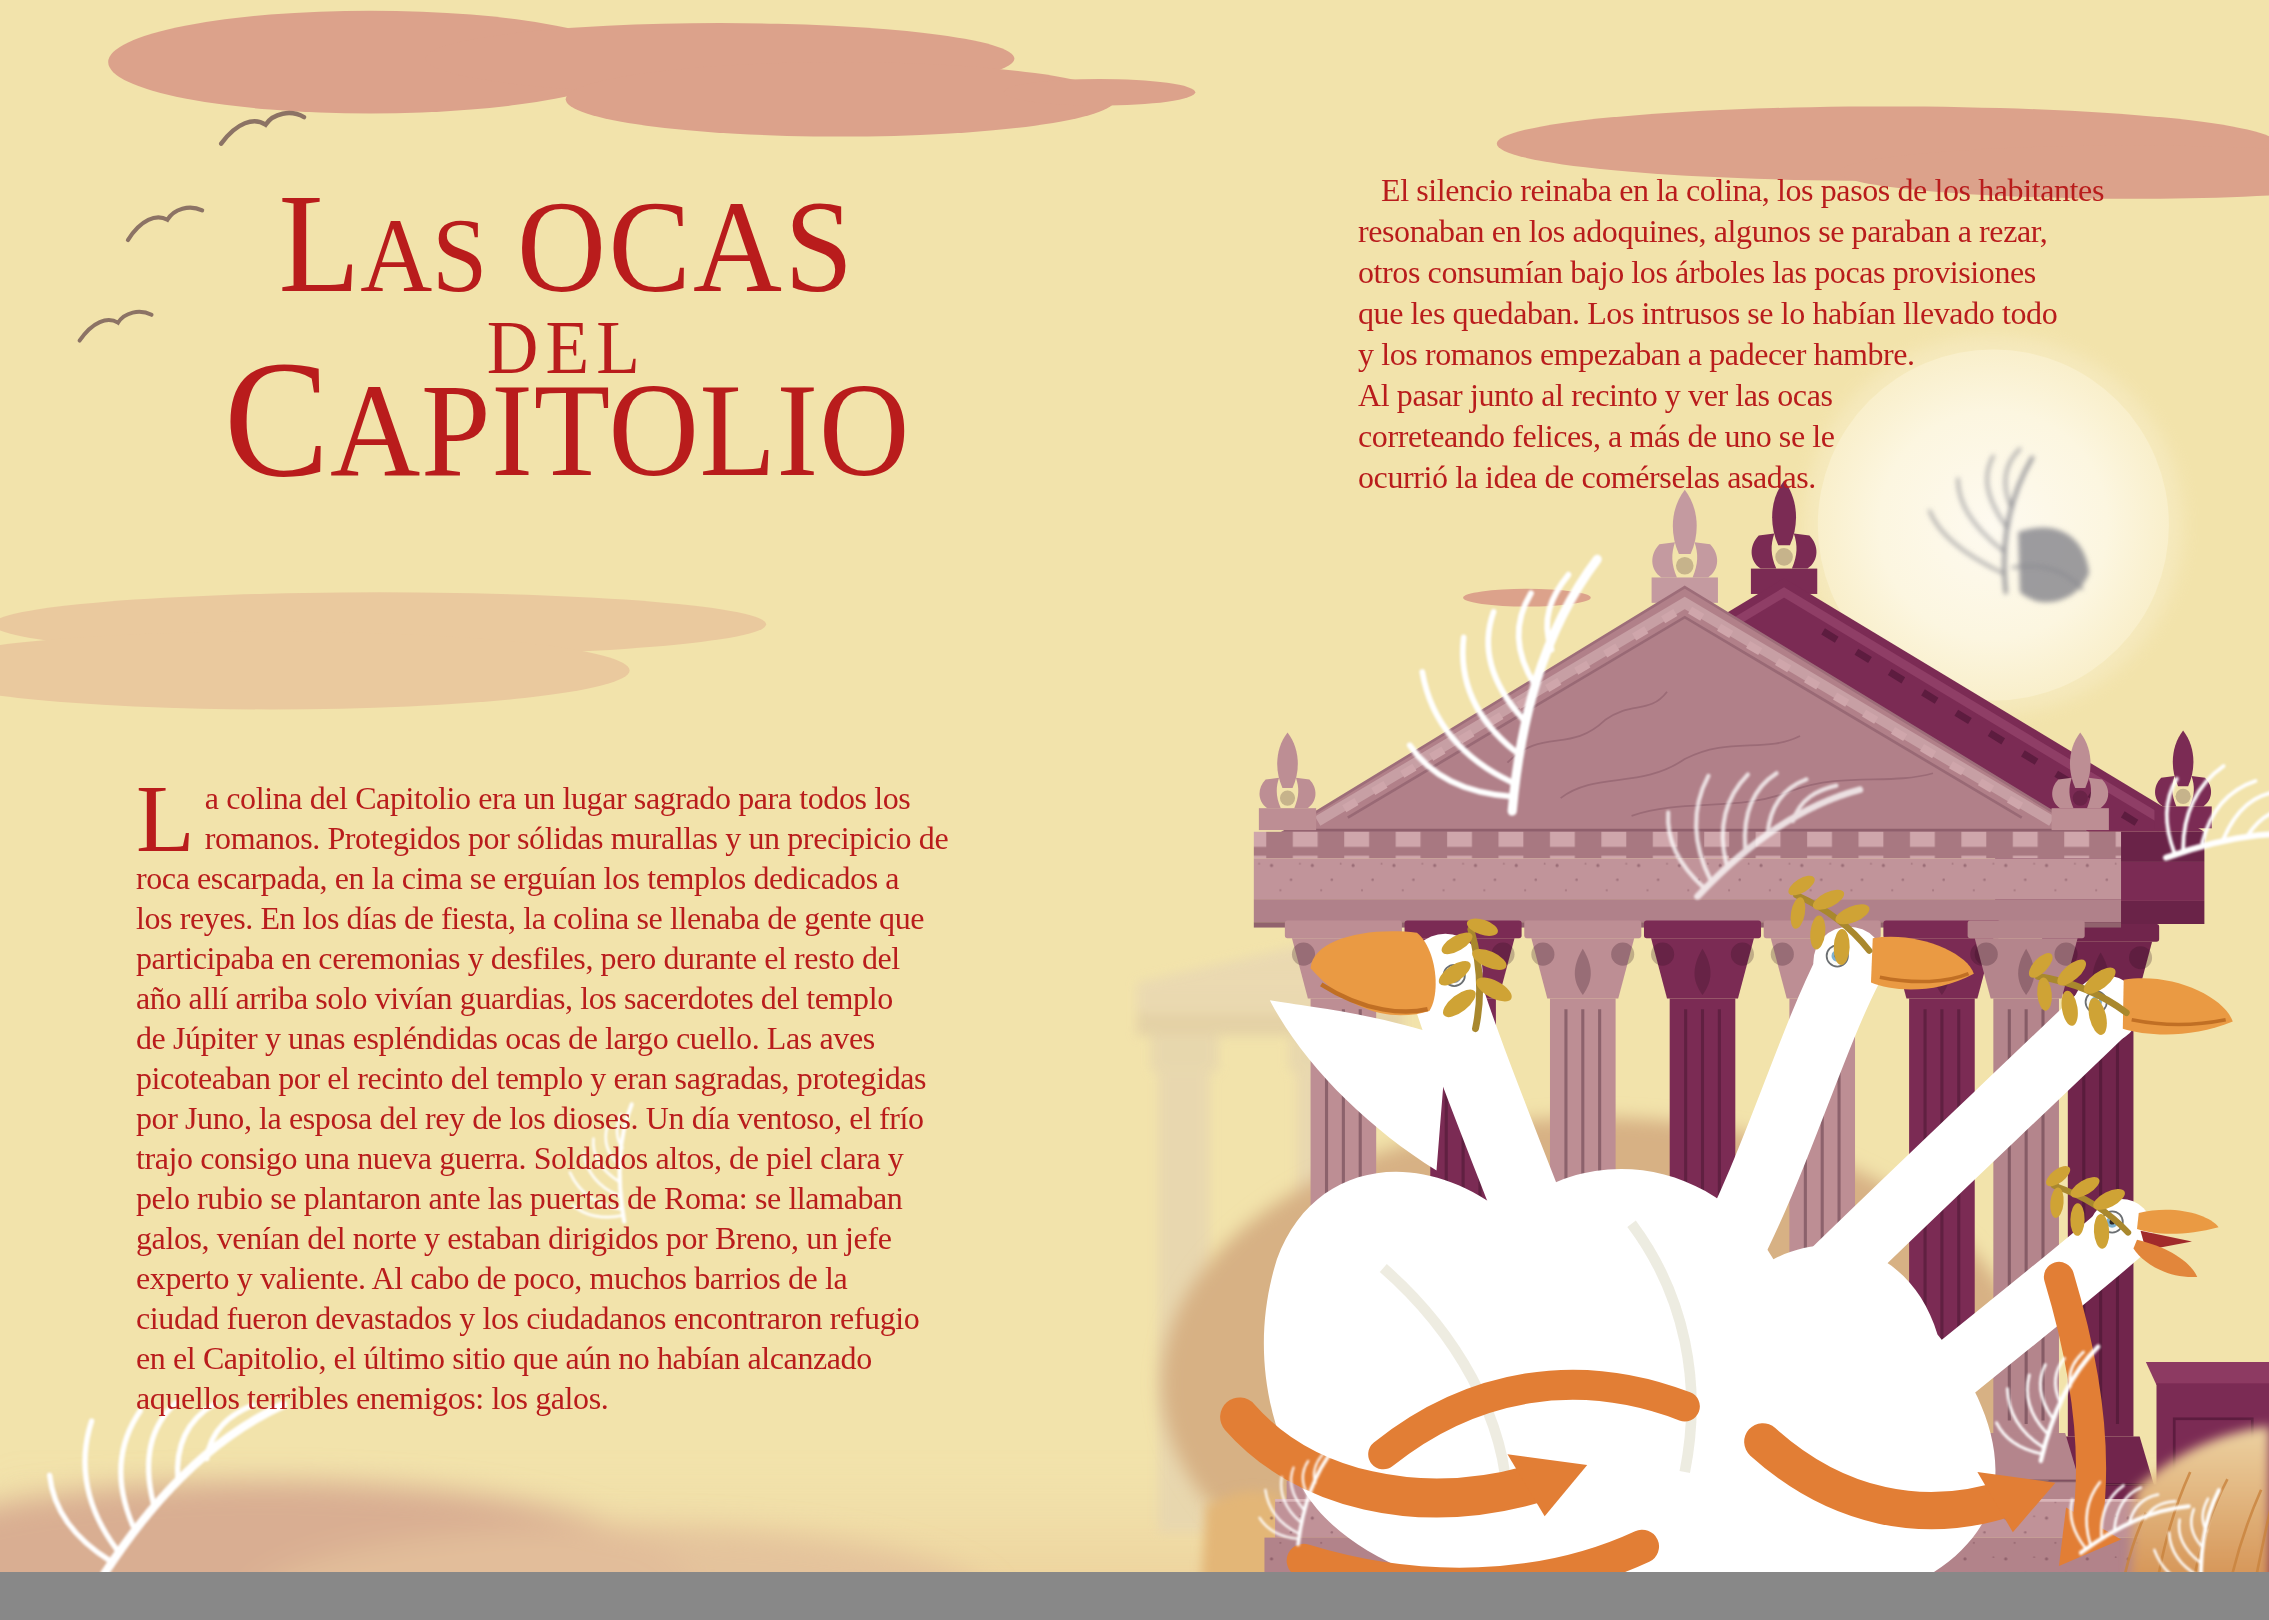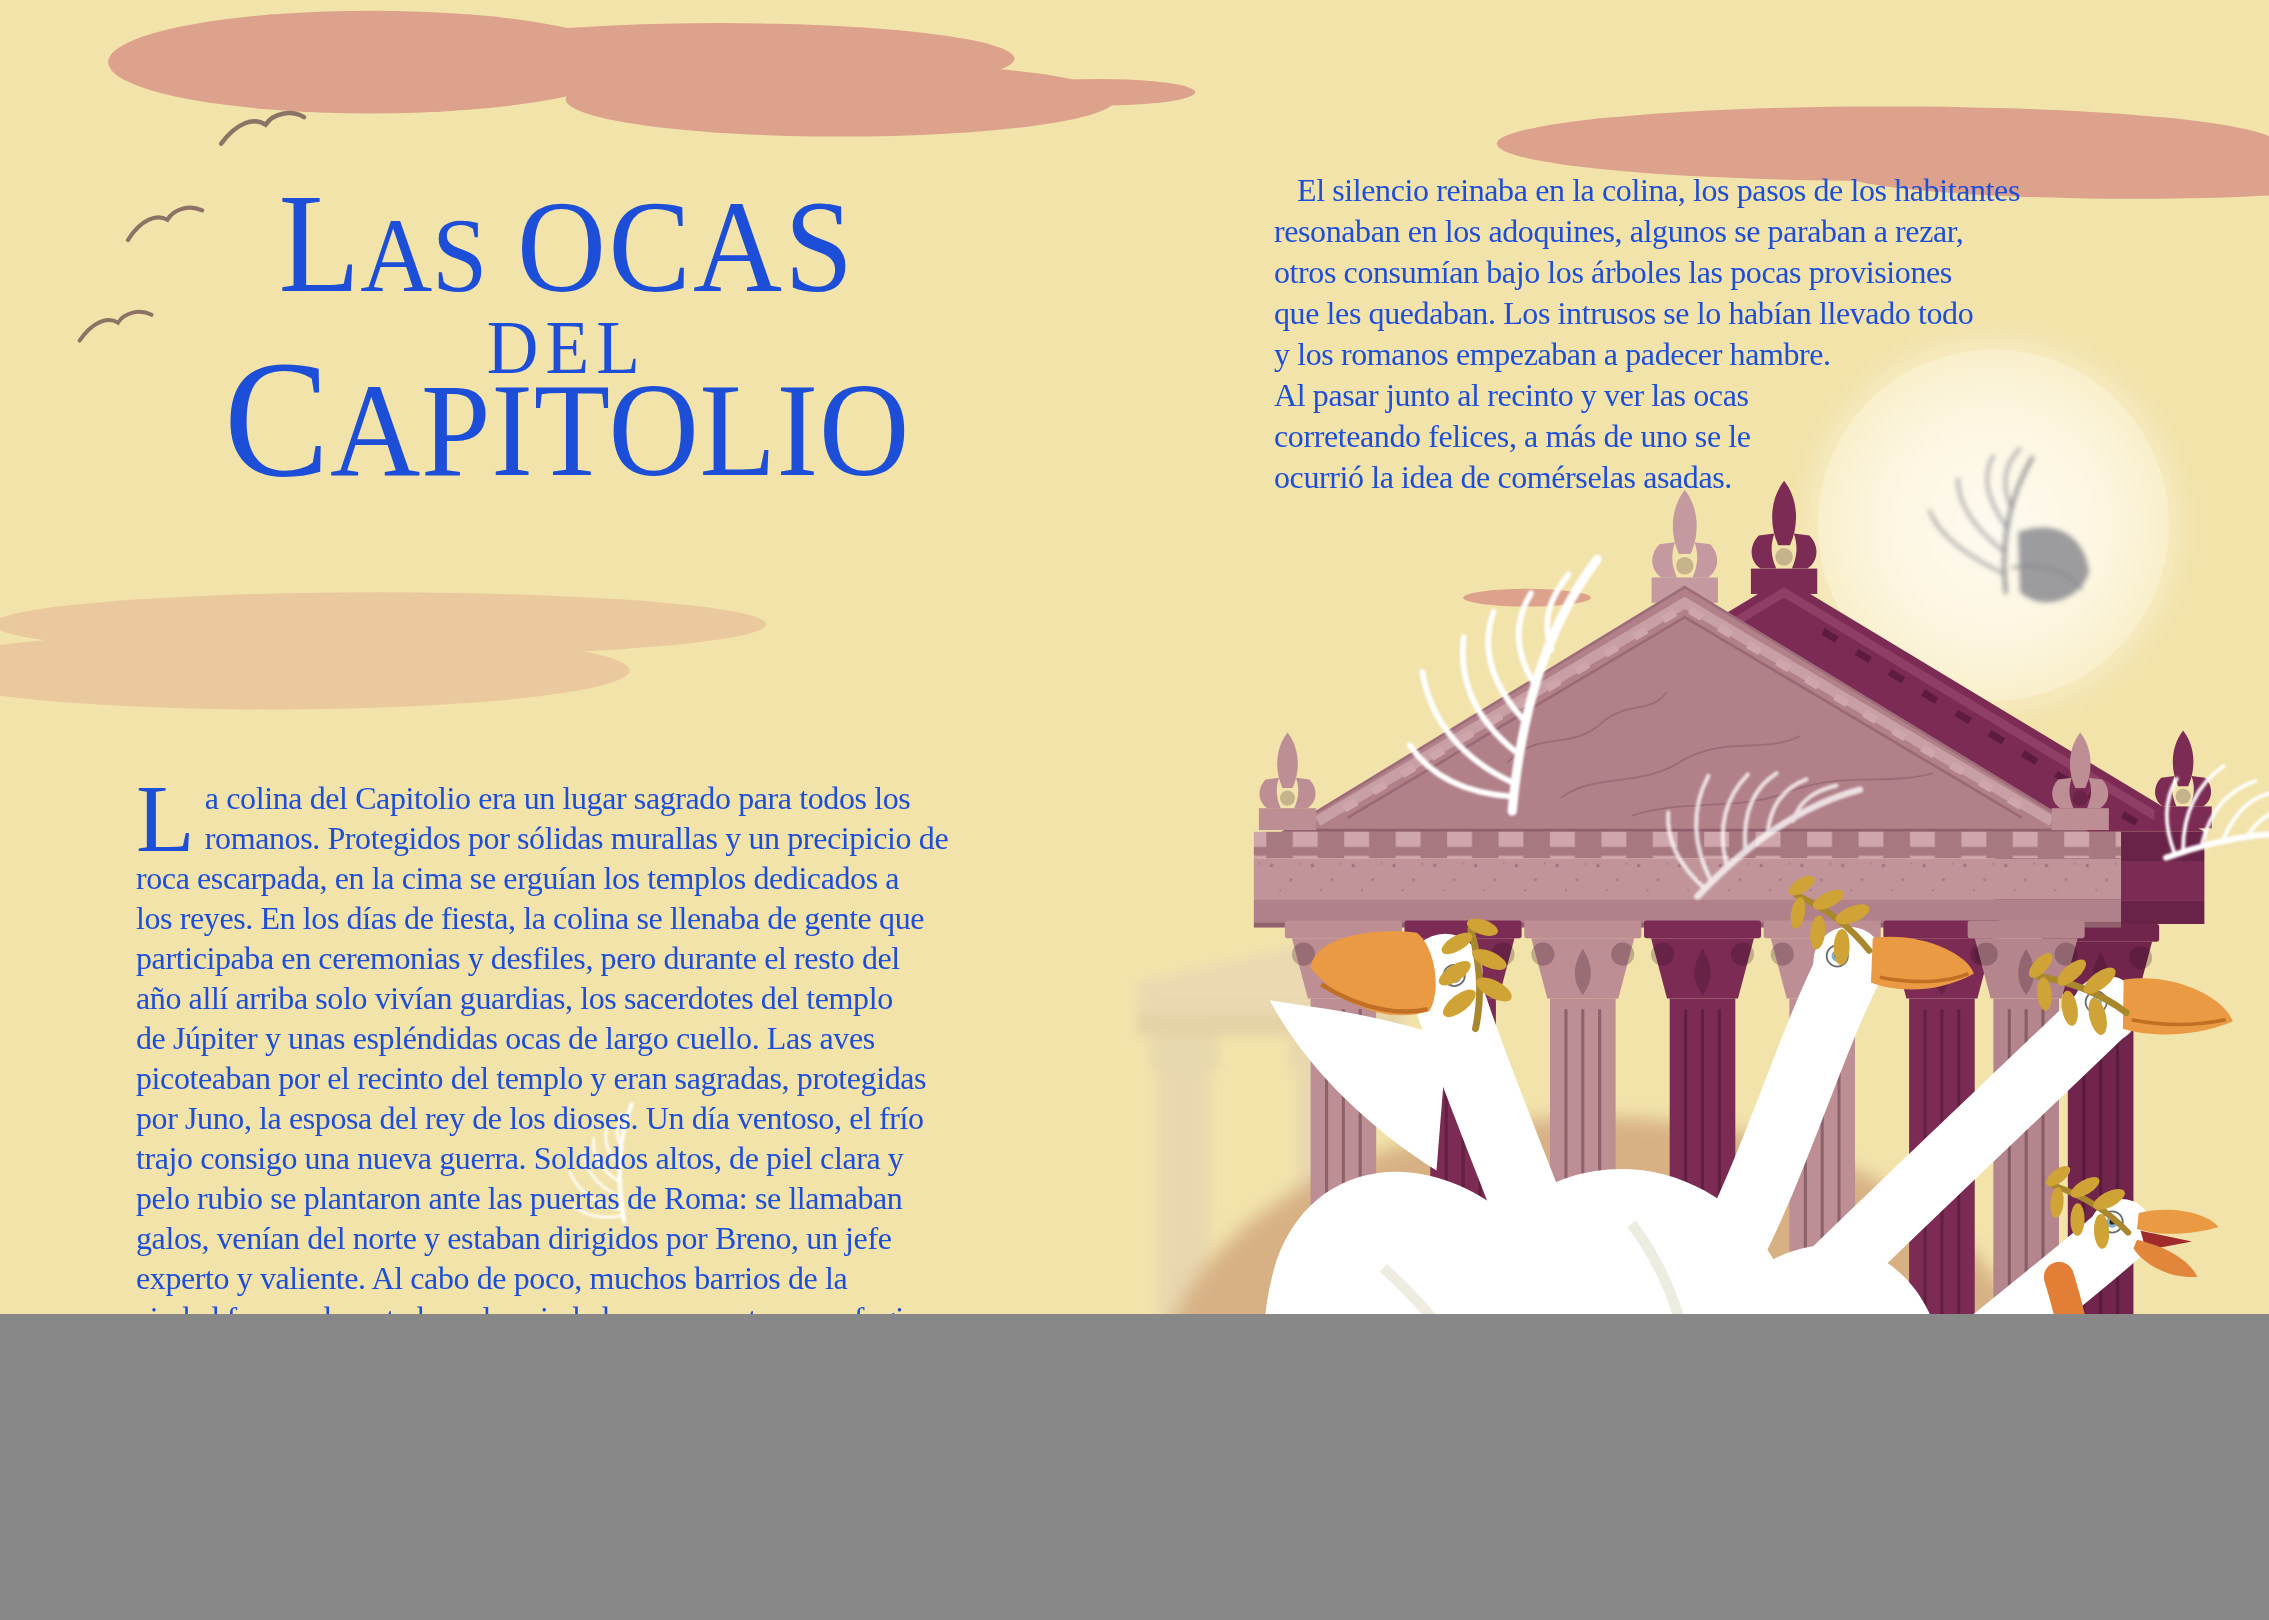--- a/index.html
+++ b/index.html
@@ -1,32 +1,32 @@
 <!DOCTYPE html>
 <html style="font-size:14px"><head>
 <meta charset="utf-8">
 <style>
   html,body{margin:0;padding:0;background:#888;}
-  .page{position:relative;width:2270px;height:1314px;overflow:hidden;
-        background:#f2e3ab;font-family:"Liberation Serif",serif;color:#1d4ed8;}
+  .page{position:relative;width:2270px;height:1572px;overflow:hidden;
+        background:#f2e3ab;font-family:"Liberation Serif",serif;color:#b91c1c;}
   .illo{position:absolute;left:0;top:0;}
   .title-line{position:absolute;left:106px;width:922px;text-align:center;
               line-height:1;transform:scaleX(.94);transform-origin:50% 0;
               white-space:nowrap;}
   .t1{top:172px;}
   .t1 .w1i{font-size:142px;}
   .t1 .w1r{font-size:106px;}
   .t1 .w2 {font-size:131px;margin-left:.24em;letter-spacing:.02em;}
   .t2{top:309px;font-size:76px;letter-spacing:.10em;}
   .t3{top:334px;letter-spacing:.055em;}
   .t3 .w3i{font-size:168px;}
   .t3 .w3r{font-size:133px;}
   .para{font-size:32px;letter-spacing:-0.4px;}
   .para-left{position:absolute;left:136px;top:778px;width:958px;line-height:40px;}
-  .para-right{position:absolute;left:1274px;top:170px;width:904px;line-height:41px;
+  .para-right{position:absolute;left:1358px;top:170px;width:904px;line-height:41px;
               text-indent:23px;}
   .plines{white-space:pre-line;}
   .dropcap{float:left;font-size:96px;line-height:76px;margin:2.7px 10.6px 0 0;}
 </style>
 </head>
 <body>
 
 <div class="page">
 
 <svg class="illo" width="2270" height="1621" viewBox="0 0 2560 1828" aria-hidden="true">

